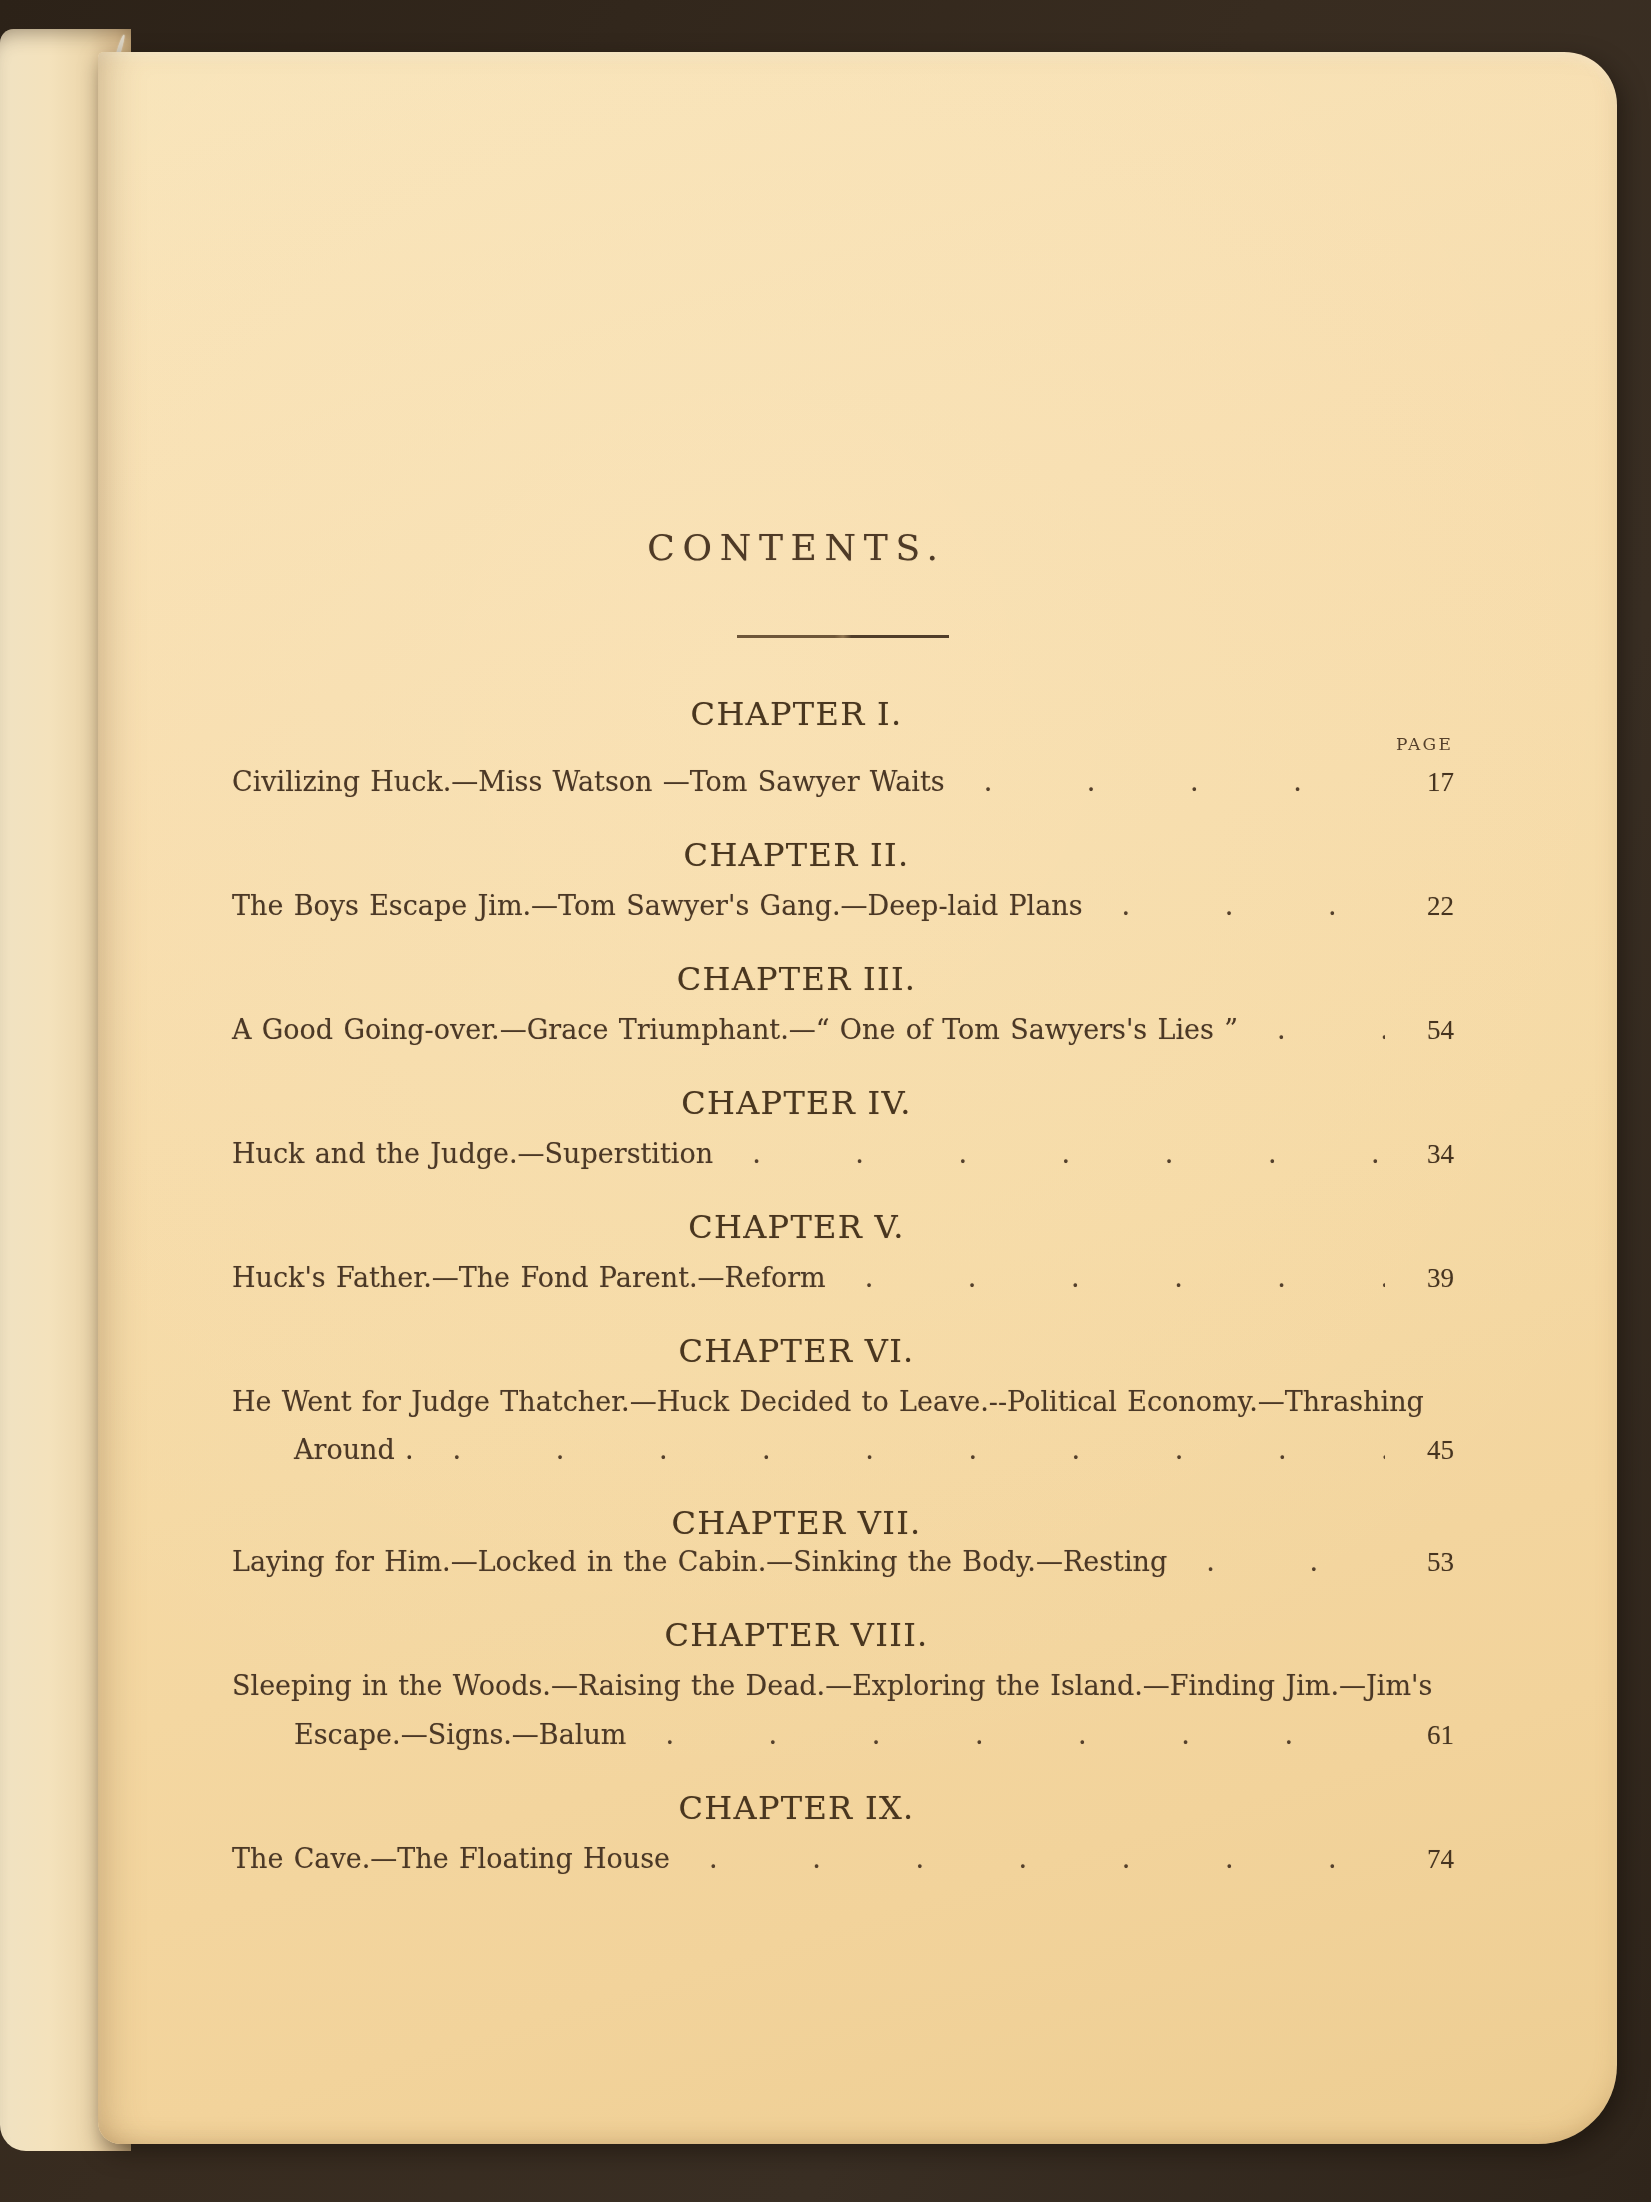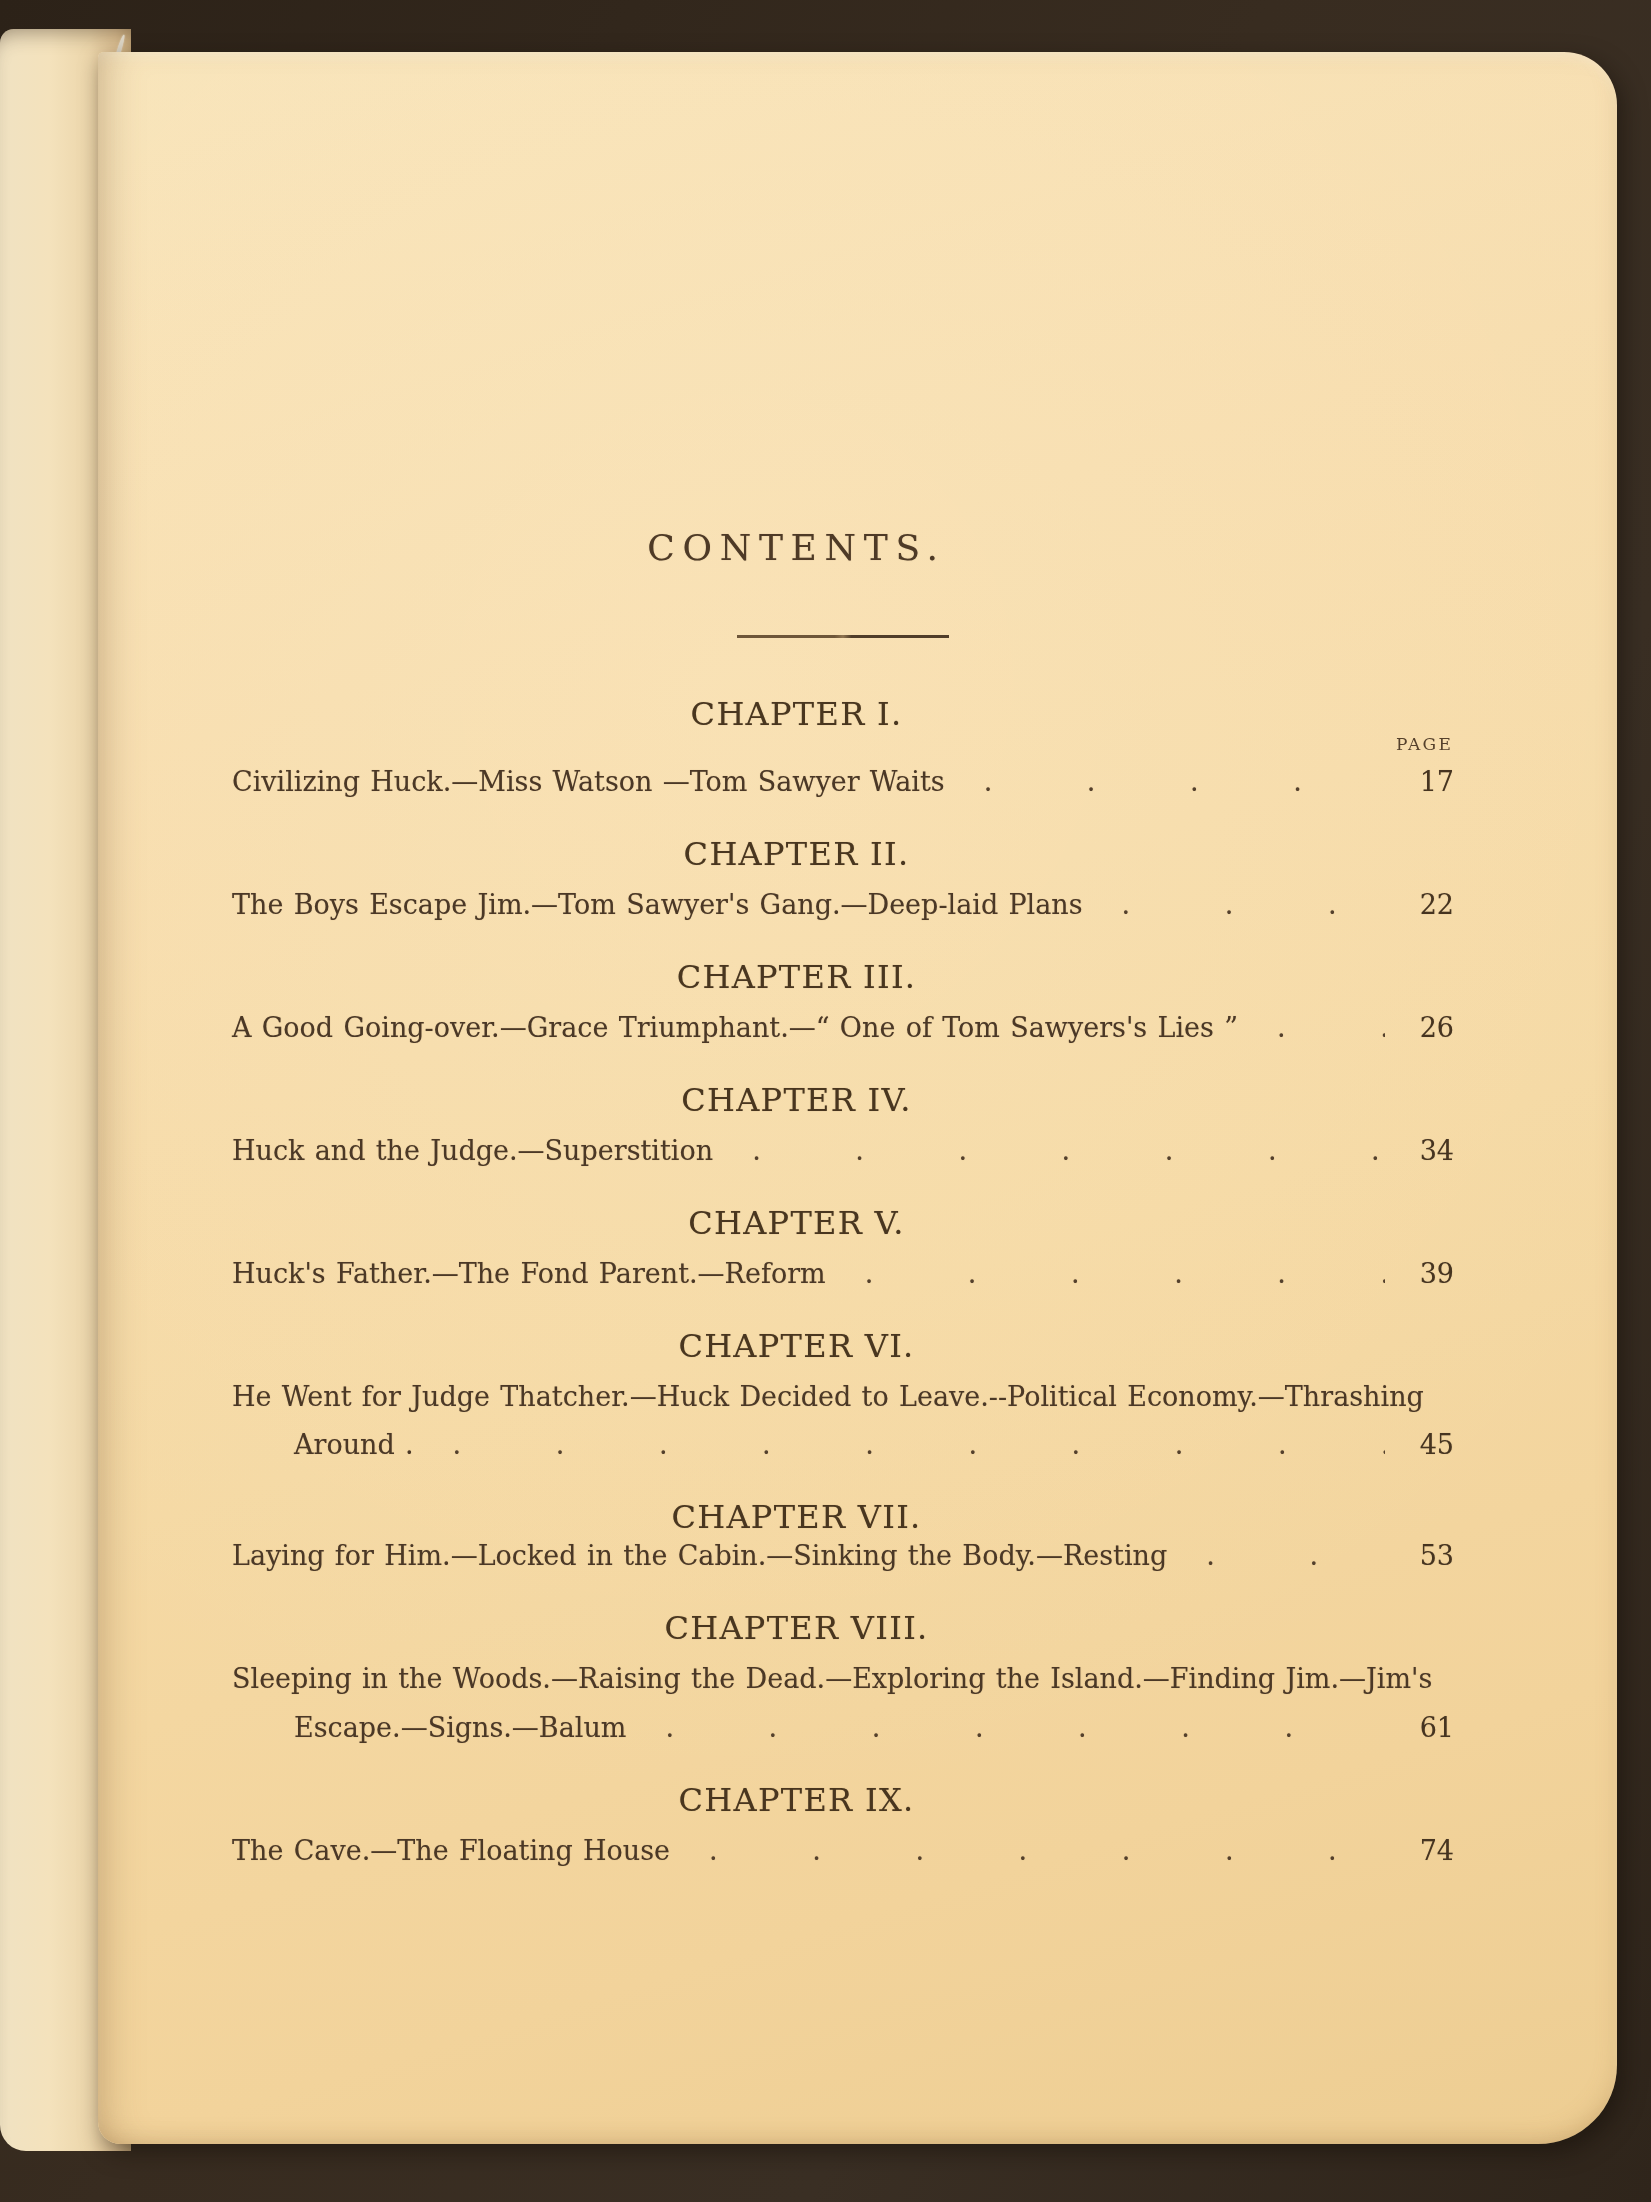--- a/index.html
+++ b/index.html
@@ -94,20 +94,21 @@
     overflow: hidden;
     white-space: nowrap;
     padding-left: 39px;
     word-spacing: 86px;
     color: #54402c;
   }
   .pagenum {
     min-width: 69px;
     text-align: right;
     color: #463420;
+    font-family: Liberation Serif, serif;
   }
 
   .page-col-label {
     position: absolute;
     top: 682px; right: 164px;
     font-size: 17px;
     letter-spacing: 2.2px;
     color: #55412c;
   }
 </style>
@@ -141,21 +142,21 @@
         <span class="dots">. . .</span>
         <span class="pagenum">22</span>
       </div>
     </section>
 
     <section>
       <h2 class="chapter-head centered">CHAPTER III.</h2>
       <div class="entry-line">
         <span class="entry-text">A Good Going-over.—Grace Triumphant.—“ One of Tom Sawyers's Lies ”</span>
         <span class="dots">. .</span>
-        <span class="pagenum">26</span>
+        <span class="pagenum">54</span>
       </div>
     </section>
 
     <section>
       <h2 class="chapter-head centered">CHAPTER IV.</h2>
       <div class="entry-line">
         <span class="entry-text">Huck and the Judge.—Superstition</span>
         <span class="dots">. . . . . . .</span>
         <span class="pagenum">34</span>
       </div>

